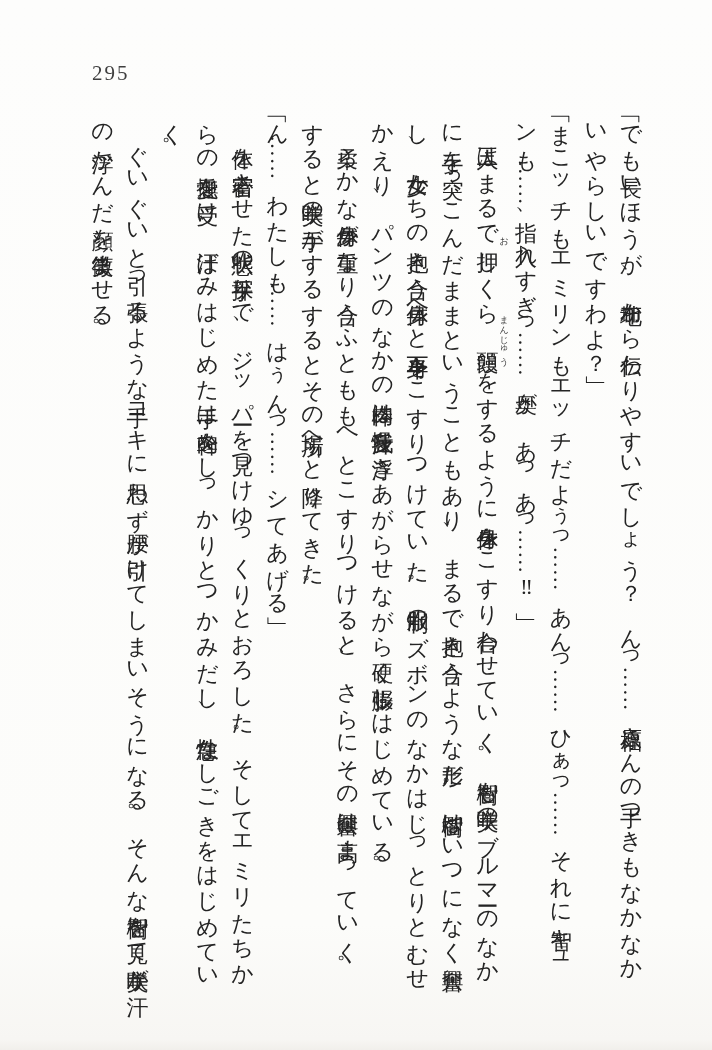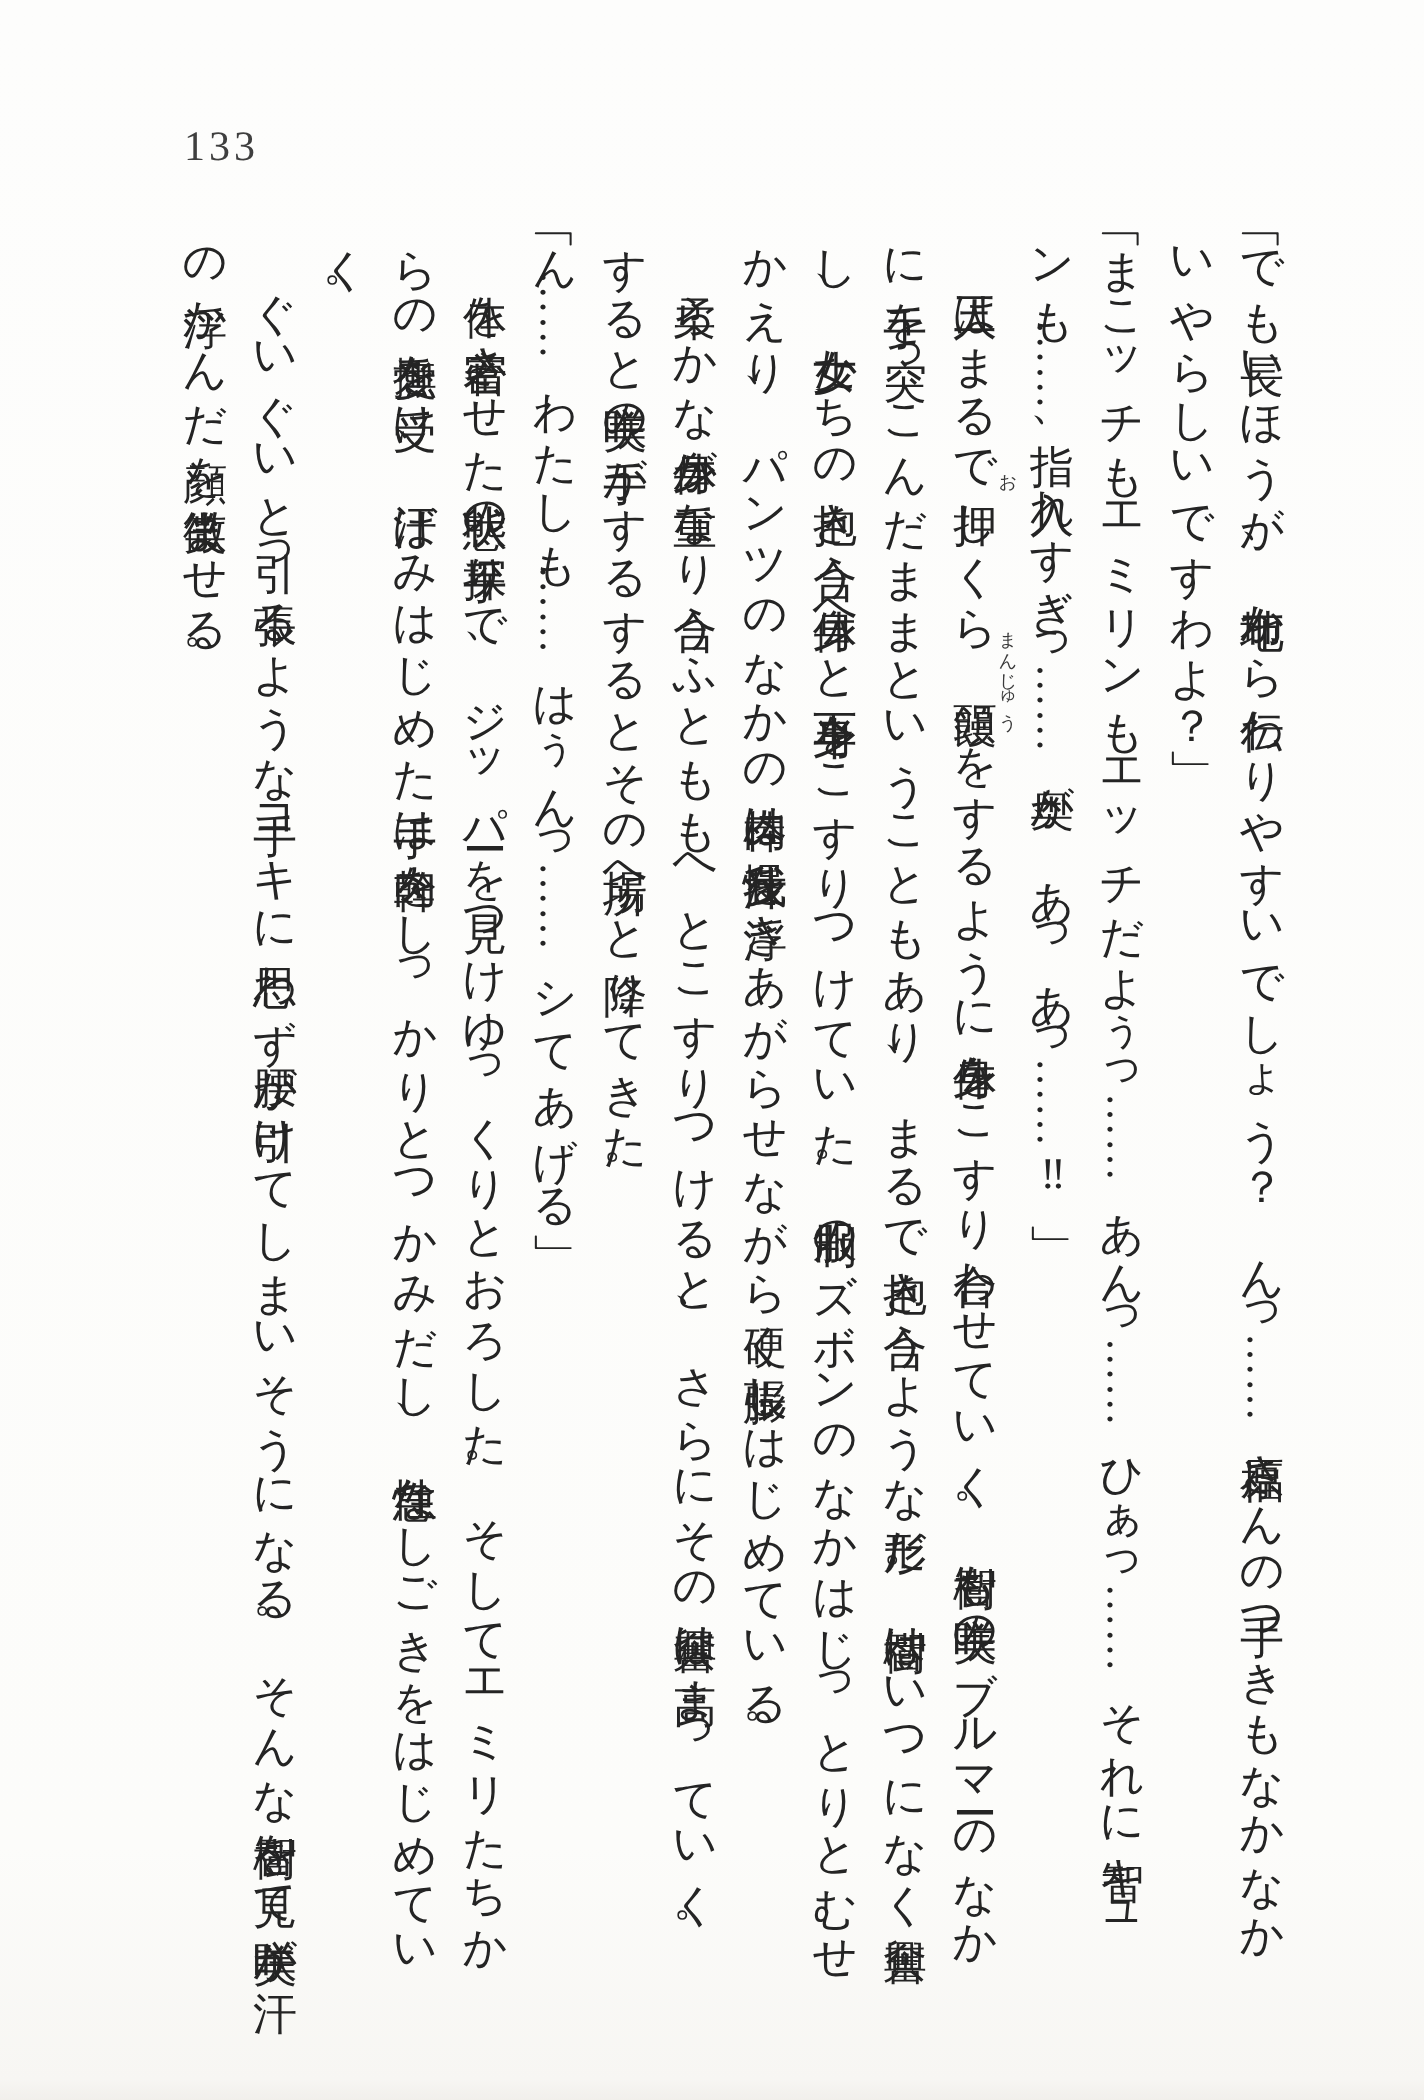--- a/index.html
+++ b/index.html
@@ -51,21 +51,21 @@
   rt {
     font-size: 9px;
     letter-spacing: 0;
     color: #3a3a3a;
   }
 </style>
 </head>
 <body>
 
 <div class="page">
-  <div class="page-number" style="color: rgb(63, 63, 63);">133</div>
+  <div class="page-number" style="color: rgb(63, 63, 63);">295</div>
   <div class="text-block" style="color: rgb(36, 36, 36);">
       <p class="para">「でも長いほうが、布地から伝わりやすいでしょう？　んっ……福原さんの手つきもなかなかいやらしいですわよ？」</p>
       <p class="para">「まこッチもエミリンもエッチだよぅっ……あんっ……ひぁっ……それに智キュンも……指、入れすぎっ……奥が、あっあっ……‼」</p>
       <p class="para indent">三人はまるで<ruby>押<rt>お</rt></ruby>しくら<ruby>饅頭<rt>まんじゅう</rt></ruby>をするように身体をこすり合わせていく。智樹も美咲のブルマーのなかに手を突っこんだままということもあり、まるで抱き合うような形だ。智樹はいつになく興奮し、少女たちの抱き合う身体へと下半身をこすりつけていた。制服のズボンのなかはじっとりとむせかえり、パンツのなかの肉棒は我慢汁を浮きあがらせながら硬く膨張しはじめている。</p>
       <p class="para indent">柔らかな身体が重なり合うふとももへとこすりつけると、さらにその興奮は高まっていく。すると美咲の手がするするとその場所へと降りてきた。</p>
       <p class="para">「ん……わたしも……はぅんっ……シてあげる」</p>
       <p class="para indent">体を密着させた状態の手探りで、ジッパーを見つけゆっくりとおろした。そしてエミリたちからの愛撫を受け、汗ばみはじめた手は肉幹をしっかりとつかみだし、性急なしごきをはじめていく。</p>
       <p class="para indent">ぐいぐいと引っ張るような手コキに思わず腰が引けてしまいそうになる。そんな智樹を見て美咲が汗の浮かんだ顔を微笑ませる。</p>
     </div>
 </div>

